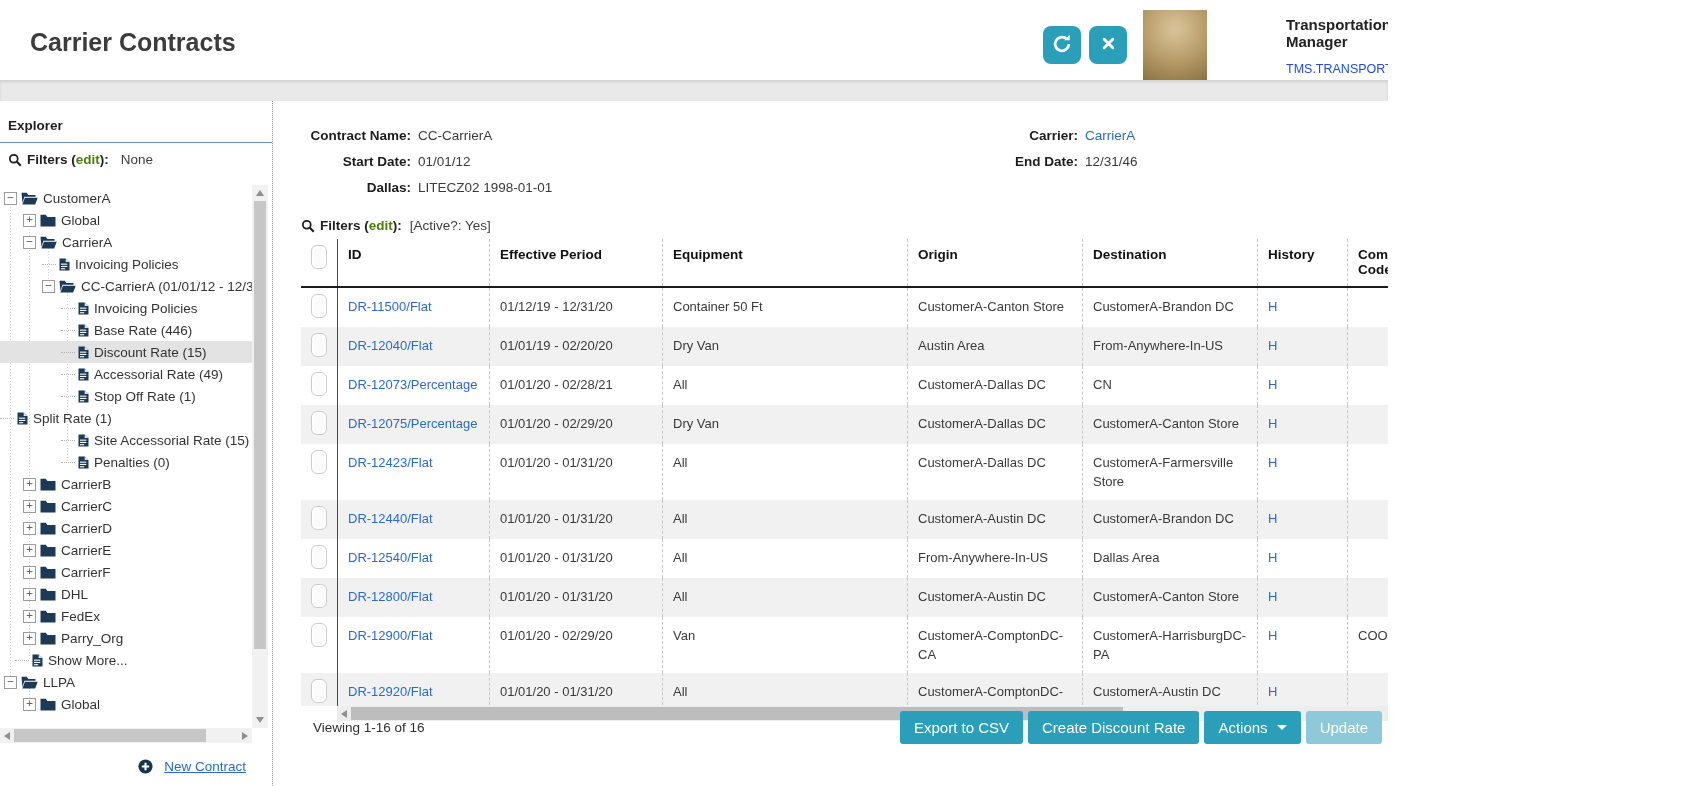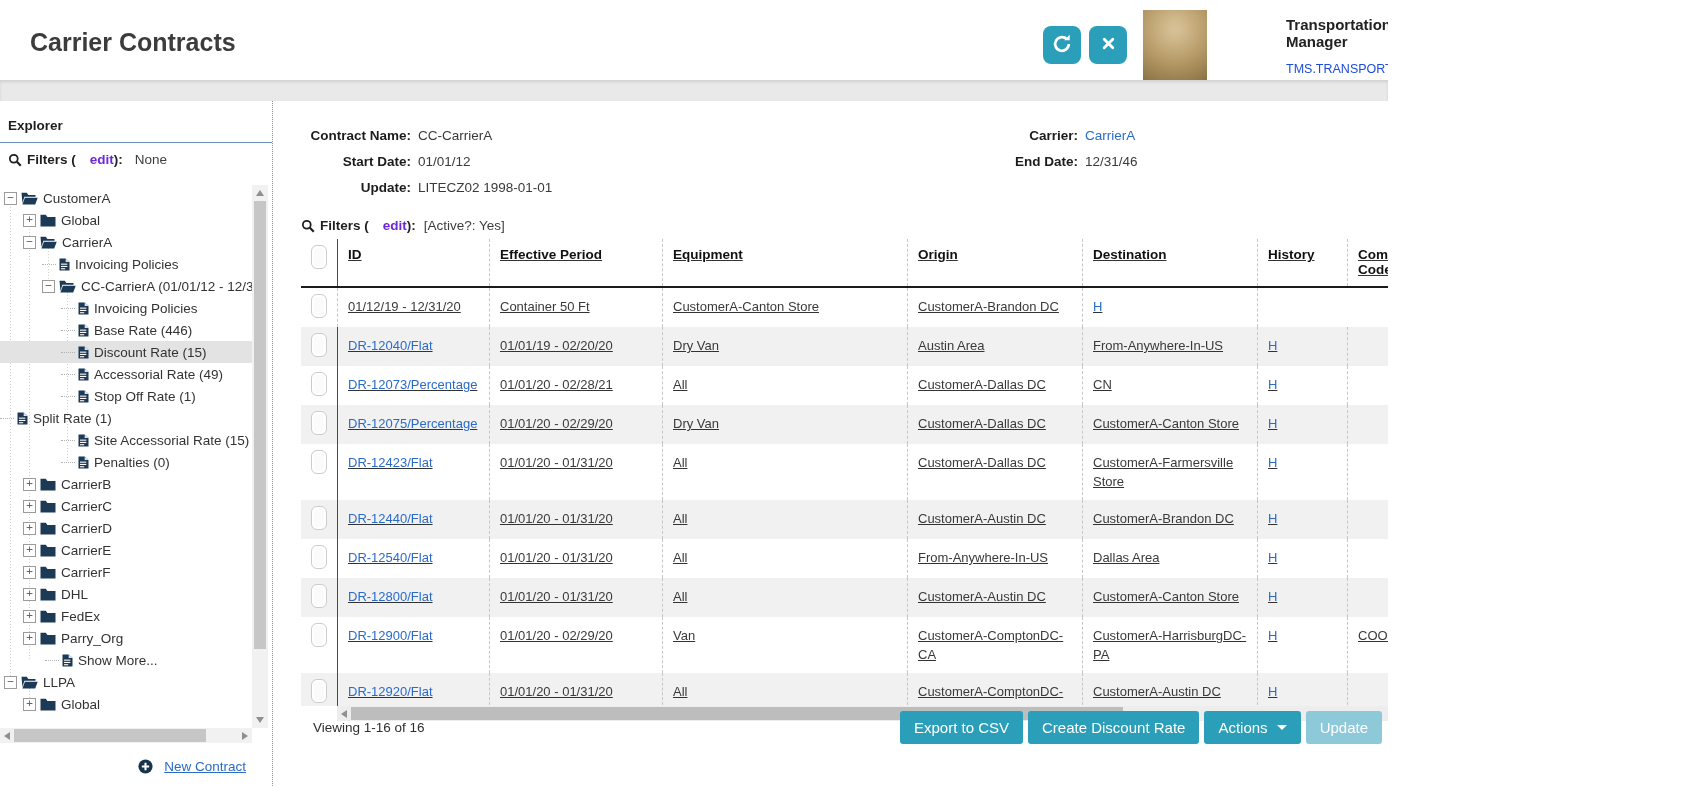--- a/index.html
+++ b/index.html
@@ -28,21 +28,21 @@
 
   
   .workspace { position: absolute; top: 101px; left: 0; right: 0; bottom: 0; display: flex; }
 
   
   .sidebar { position: relative; width: 273px; background: #fff; border-right: 1px dotted #8e8e8e; flex: none; }
   .explorer-title { padding: 17px 8px 9px; font-size: 13.5px; font-weight: 700; color: #1f1f1f; border-bottom: 1px solid #6d92b5; }
   .filters-row { display: flex; align-items: center; padding: 9px 8px 0; font-size: 13.5px; color: #1f1f1f; white-space: nowrap; }
   .ficon { margin-right: 5px; display: inline-flex; flex: none; }
   .fbold { font-weight: 700; color: #1f1f1f; }
-  .flink { color: #6d28d9; font-weight: 700; text-decoration: none; cursor: pointer; margin-left: 14px; }
+  .flink { color: #4d7c0f; font-weight: 700; text-decoration: none; cursor: pointer; }
   .fvalue { margin-left: 12px; color: #3d3d3d; font-weight: 400; }
   .tree { position: absolute; top: 86px; left: 0; width: 252px; bottom: 58px; overflow: hidden; font-size: 13.5px;
     background-image:
       repeating-linear-gradient(to bottom, #cfcfcf 0 1px, transparent 1px 3px),
       repeating-linear-gradient(to bottom, #cfcfcf 0 1px, transparent 1px 3px),
       repeating-linear-gradient(to bottom, #cfcfcf 0 1px, transparent 1px 3px),
       repeating-linear-gradient(to bottom, #cfcfcf 0 1px, transparent 1px 3px),
       repeating-linear-gradient(to bottom, #cfcfcf 0 1px, transparent 1px 3px);
     background-size: 1px 484px, 1px 440px, 1px 44px, 1px 176px, 1px 22px;
     background-position: 10px 11px, 29px 33px, 48px 55px, 67px 99px, 29px 495px;
@@ -75,21 +75,21 @@
   .drow { display: flex; margin-bottom: 11px; position: relative; width: 1250px; }
   .dlabel { width: 110px; text-align: right; font-weight: 700; color: #1c1c1c; flex: none; }
   .dvalue { margin-left: 7px; color: #3a3a3a; }
   .dright { position: absolute; left: 685px; top: 0; display: flex; }
   .dright .dlabel { width: 92px; }
   .vlink { color: #2a6bc9; text-decoration: none; cursor: pointer; }
   .cfilters { position: absolute; left: 28px; top: 117px; padding: 0; }
   .cfilters .fvalue { margin-left: 8px; }
 
   
-  .gridtable { position: absolute; left: 28px; top: 138px; width: 1183px; font-size: 13px; text-decoration: underline; }
+  .gridtable { position: absolute; left: 28px; top: 138px; width: 1183px; font-size: 13px; }
   .grid-row { display: grid; grid-template-columns: 36px 152px 173px 245px 175px 175px 90px 120px; }
   .thead-row { border-bottom: 2px solid #1b1b1b; }
   .th { font-weight: 700; color: #111; padding: 8px 10px 9px; font-size: 13.5px; }
   .td { padding: 9px 10px; line-height: 19px; color: #3a3a3a; overflow-wrap: break-word; }
   .c-id { border-left: 1px solid #4a4a4a; }
   .c-dash { border-left: 1px dashed #c6c6c6; }
   .tbody { height: 418px; overflow: hidden; }
   .trow:nth-child(even) { background: #f1f1f1; }
   .cellcb { display: flex; justify-content: center; padding-top: 6px; }
   .cb { display: inline-block; width: 20px; height: 24px; border: 1px solid #ccc; border-radius: 6px;
@@ -384,21 +384,21 @@
           </div>
           <div class="tree-item" style="padding-left: 23px;">
             <span class="expander">+</span>
             <span class="ticon">
               <svg width="16" height="13" viewBox="0 0 16 13">
                 <path d="M0.5 0.8h5.3l1.6 2.2h8.1v9.5H0.5z" fill="#1c3a55"></path>
               </svg>
             </span>
             <span class="tlabel">Parry_Org</span>
           </div>
-          <div class="tree-item" style="padding-left: 21px; margin-left: 24px;">
+          <div class="tree-item" style="padding-left: 15px;">
             <span class="stub"></span>
             <span class="ticon">
               <svg width="11" height="13" viewBox="0 0 11 13">
                 <path d="M0.5 0.5h6.2l3.8 3.4v8.6H0.5z" fill="#1c3a55"></path>
                 <path d="M6.7 0.5l3.8 3.4H6.7z" fill="#dfe6ec"></path>
                 <rect x="2" y="5.6" width="6.3" height="1.1" fill="#fff"></rect>
                 <rect x="2" y="7.9" width="6.3" height="1.1" fill="#fff"></rect>
                 <rect x="2" y="10.2" width="4.2" height="1.1" fill="#fff"></rect>
               </svg>
             </span>
@@ -460,21 +460,21 @@
         </div>
         <div class="drow">
           <span class="dlabel">Start Date:</span>
           <span class="dvalue">01/01/12</span>
           <span class="dright">
             <span class="dlabel">End Date:</span>
             <span class="dvalue">12/31/46</span>
           </span>
         </div>
         <div class="drow">
-          <span class="dlabel">Update:</span>
+          <span class="dlabel">Dallas:</span>
           <span class="dvalue">LITECZ02 1998-01-01</span>
         </div>
       </div>
 
       <div class="filters-row cfilters">
         <span class="ficon">
             <svg width="14" height="14" viewBox="0 0 16 16">
               <circle cx="6.6" cy="6.6" r="4.5" fill="none" stroke="#1f1f1f" stroke-width="2"></circle>
               <line x1="10.1" y1="10.1" x2="14.6" y2="14.6" stroke="#1f1f1f" stroke-width="2.5"></line>
             </svg>
@@ -496,20 +496,21 @@
             <div class="th c-dash">Origin</div>
             <div class="th c-dash">Destination</div>
             <div class="th c-dash">History</div>
             <div class="th c-dash">Commodity Code</div>
           </div>
         <div class="tbody">
             <div class="grid-row trow">
               <div class="td cellcb">
                 <span class="cb"></span>
               </div>
+              <div class="td c-id"><a href="#" class="tlink">DR-11500/Flat</a></div>
               <div class="td c-dash">01/12/19 - 12/31/20</div>
               <div class="td c-dash">Container 50 Ft</div>
               <div class="td c-dash">CustomerA-Canton Store</div>
               <div class="td c-dash">CustomerA-Brandon DC</div>
               <div class="td c-dash"><a href="#" class="tlink">H</a></div>
               <div class="td c-dash"></div>
             </div>
             <div class="grid-row trow">
               <div class="td cellcb">
                 <span class="cb"></span>

